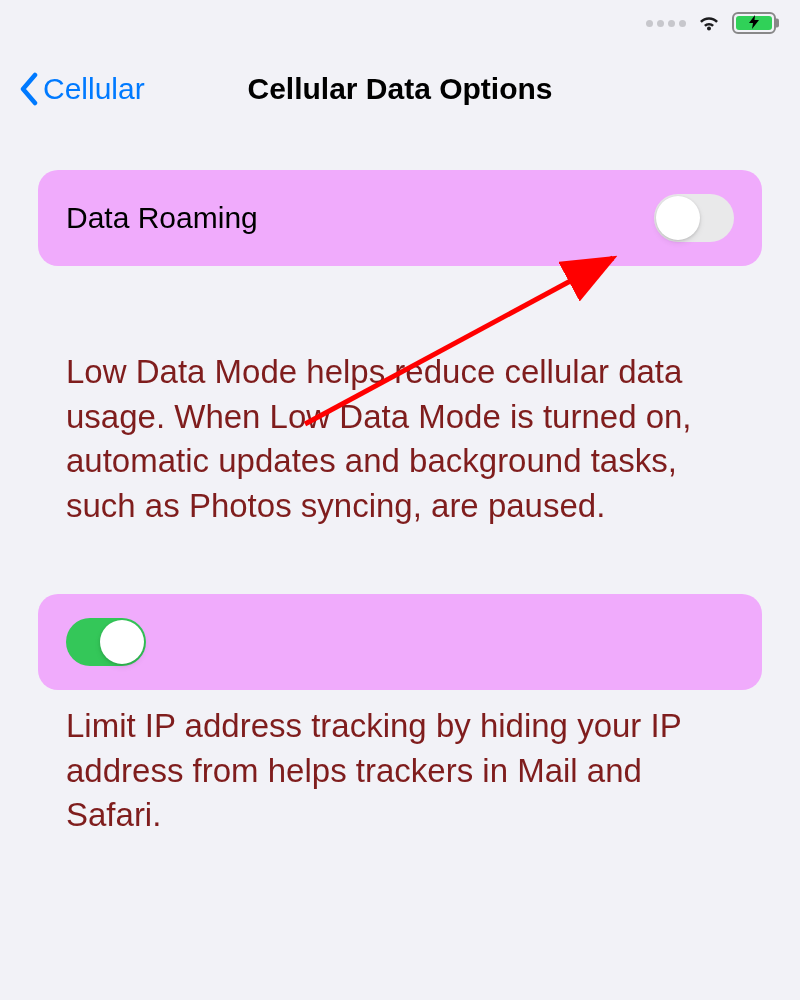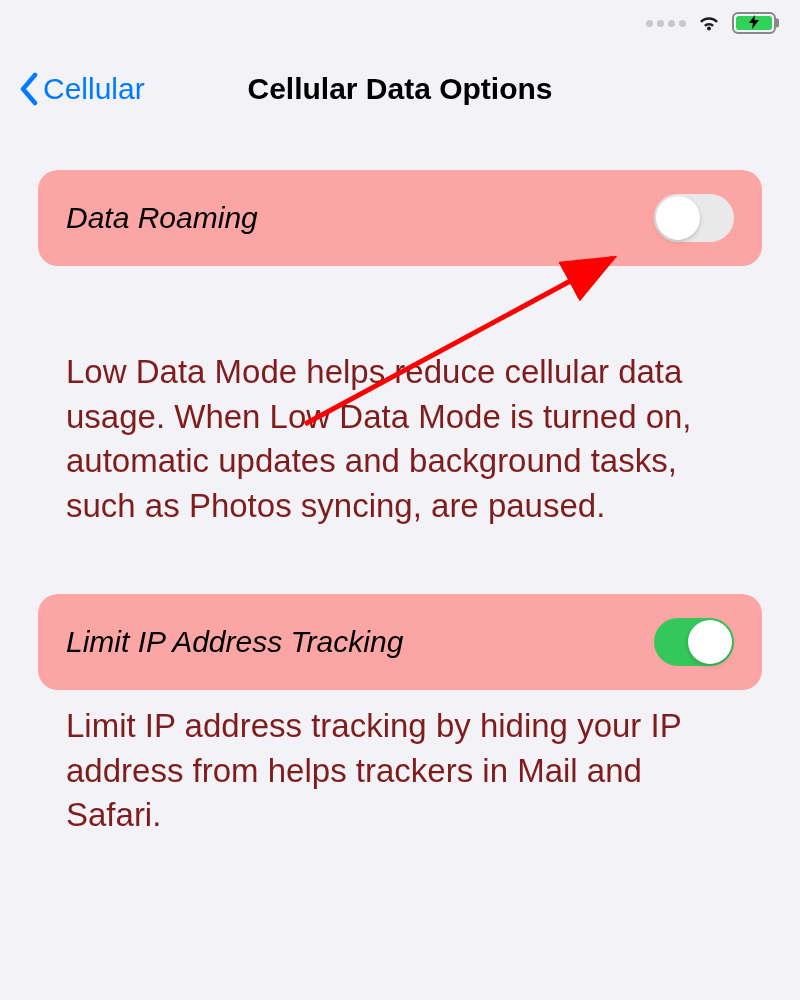--- a/index.html
+++ b/index.html
@@ -97,27 +97,26 @@
       flex: 1;
       text-align: center;
       font-size: 30px;
       font-weight: 600;
       color: #000;
     }
     .content {
       padding: 42px 38px 0;
     }
     .setting-row {
-      background: #fca5a5;
+      background: #f0abfc;
       border-radius: 20px;
       padding: 24px 28px;
       display: flex;
       align-items: center;
       justify-content: space-between;
-      font-style: italic;
     }
     .setting-label {
       font-size: 30px;
       color: #000;
       font-weight: 400;
     }
     .toggle {
       width: 80px;
       height: 48px;
       border-radius: 24px;
@@ -211,21 +210,20 @@
     </div>
   </div>
 
   <div class="gap-large"></div>
 
   <div class="footer-text">Low Data Mode helps reduce cellular data usage. When Low Data Mode is turned on, automatic updates and background tasks, such as Photos syncing, are paused.</div>
 
   <div class="gap-medium"></div>
 
   <div class="setting-row">
-    <div class="setting-label">Limit IP Address Tracking</div>
     <div class="toggle on">
       <div class="toggle-knob"></div>
     </div>
   </div>
   <div class="footer-text">Limit IP address tracking by hiding your IP address from helps trackers in Mail and Safari.</div>
 
 </div>
 
 <svg class="annotation-arrow" width="340" height="190">
   <defs>

